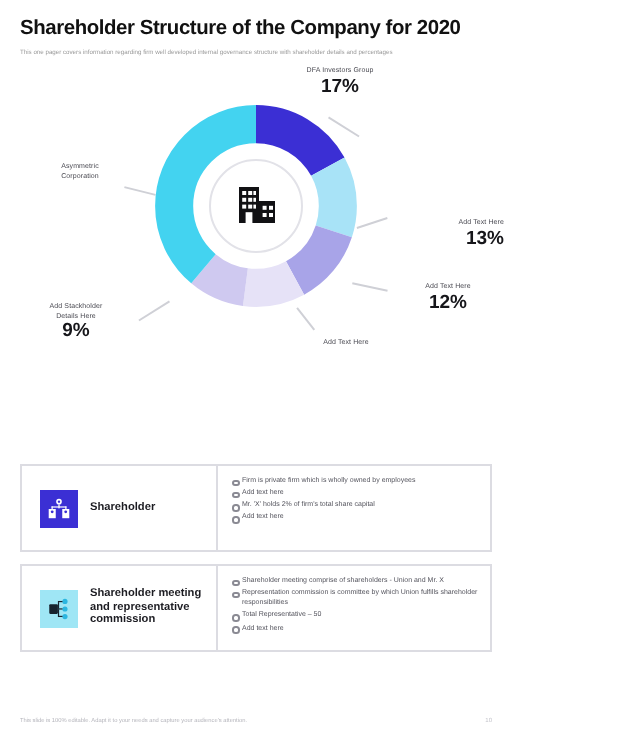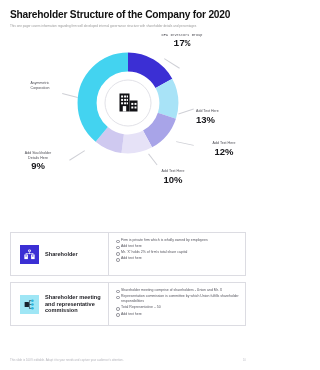--- a/index.html
+++ b/index.html
@@ -42,24 +42,24 @@
   .lbl { position: absolute; text-align: center; }
   .lbl .cap {
     font-size: 3.5px; color: #4a4a52; line-height: 1.35;
     letter-spacing: 0.05px; white-space: pre-line;
   }
   .lbl .pct {
     font-size: 9.5px; font-weight: bold; color: #16161a;
     line-height: 1.15; margin-top: 1px;
   }
 
-  .lbl-dfa     { left: 146px; top: 2px;  width: 72px; font-family: Liberation Mono, monospace; }
+  .lbl-dfa     { left: 134px; top: 2px;  width: 72px; }
   .lbl-asym    { left: 12px;  top: 50px; width: 56px; }
   .lbl-stack   { left: 6px;   top: 120px;width: 64px; }
-  .lbl-t13     { left: 196px; top: 78px; width: 56px; text-align: left; }
+  .lbl-t13     { left: 196px; top: 78px; width: 56px; text-align: right; }
   .lbl-t12     { left: 196px; top: 110px;width: 56px; text-align: center; }
   .lbl-t10     { left: 140px; top: 138px;width: 66px; }
 
   .leader { position: absolute; background: #cfd0d6; }
 
   
   .cards { position: absolute; left: 10px; top: 232px; width: 236px; }
   .card {
     display: flex; align-items: stretch;
     border: 0.7px solid #dcdce2; background: #ffffff;
@@ -178,21 +178,20 @@
       <div class="pct">13%</div>
     </div>
 
     <div class="lbl lbl-t12">
       <div class="cap">Add Text Here</div>
       <div class="pct">12%</div>
     </div>
 
     <div class="lbl lbl-t10">
       <div class="cap">Add Text Here</div>
-      <div class="pct">10%</div>
     </div>
   </div>
 
   <div class="cards">
 
     <div class="card">
       <div class="card-left">
         <div class="ico ico-a">
           <svg width="13" height="13" viewBox="0 0 24 24">
             <circle cx="12" cy="5.2" r="2.6" fill="#ffffff"></circle>

